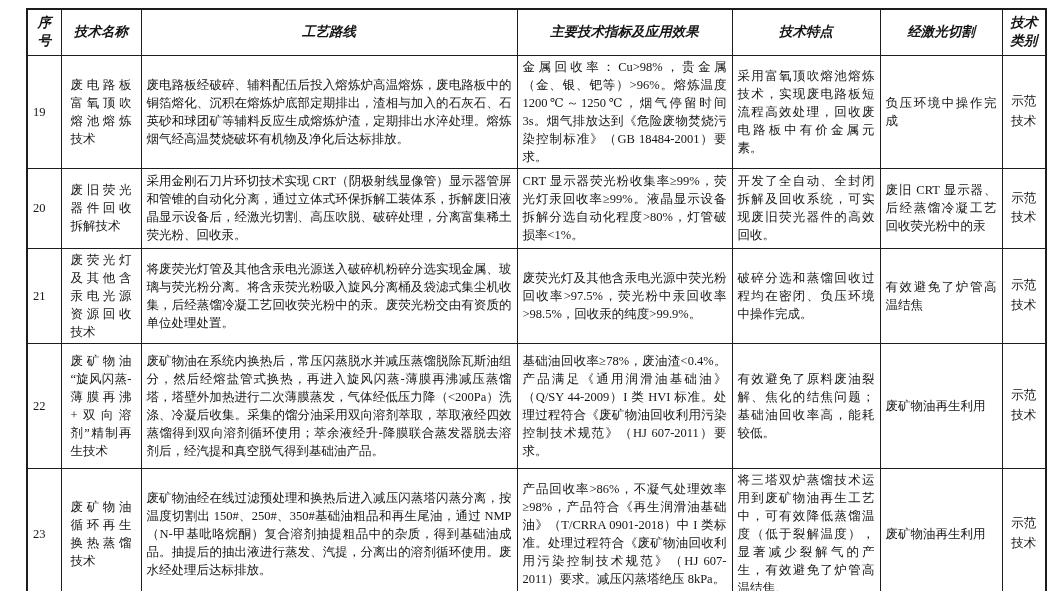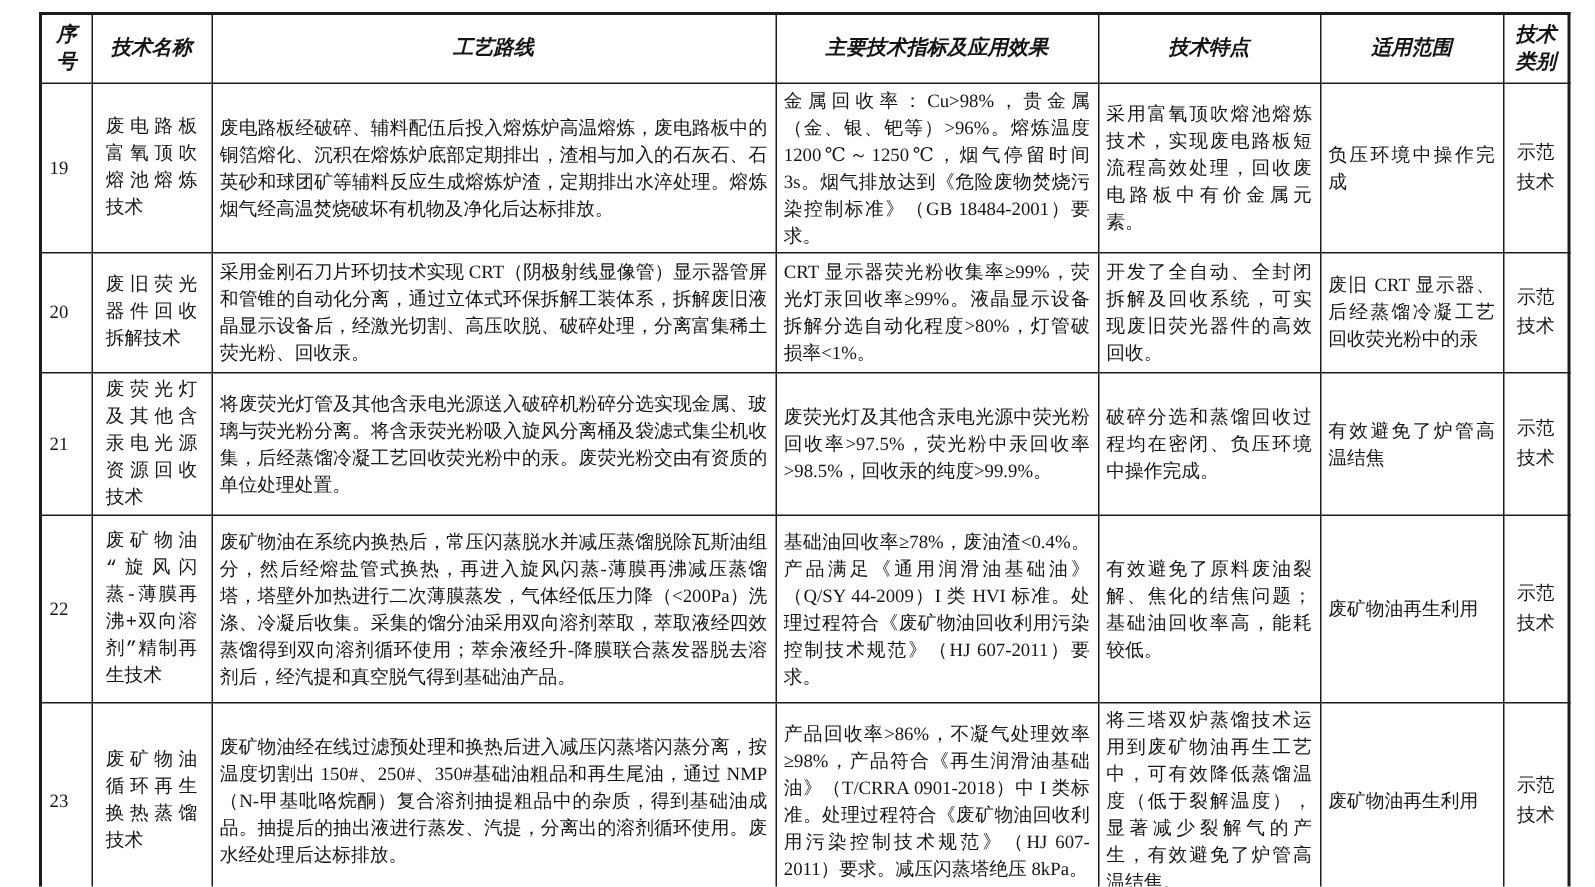--- a/index.html
+++ b/index.html
@@ -43,21 +43,20 @@
     line-height: 1.44;
     vertical-align: middle;
     padding: 2px 5px;
   }
   
   td.c-no  { }
   td.c-name {
     text-align: justify;
     text-justify: inter-character;
     padding: 2px 9px;
-    font-family: Liberation Mono, monospace;
   }
   td.c-proc, td.c-ind, td.c-feat, td.c-scope {
     text-align: justify;
     text-justify: inter-ideograph;
   }
   td.c-cat {
     text-align: center;
     line-height: 1.55;
     padding: 16px 6px;
   }
@@ -83,21 +82,21 @@
       <col style="width:122px">
       <col style="width:44px">
     </colgroup>
     <thead>
       <tr class="r-head">
         <th>序号</th>
         <th>技术名称</th>
         <th>工艺路线</th>
         <th>主要技术指标及应用效果</th>
         <th>技术特点</th>
-        <th>适用范围</th>
+        <th>经激光切割</th>
         <th>技术类别</th>
       </tr>
     </thead>
     <tbody>
       <tr class="r-19">
         <td class="c-no">19</td>
         <td class="c-name">废电路板富氧顶吹熔池熔炼技术</td>
         <td class="c-proc">废电路板经破碎、辅料配伍后投入熔炼炉高温熔炼，废电路板中的铜箔熔化、沉积在熔炼炉底部定期排出，渣相与加入的石灰石、石英砂和球团矿等辅料反应生成熔炼炉渣，定期排出水淬处理。熔炼烟气经高温焚烧破坏有机物及净化后达标排放。</td>
         <td class="c-ind">金属回收率：Cu&gt;98%，贵金属（金、银、钯等）&gt;96%。熔炼温度 1200℃～1250℃，烟气停留时间 3s。烟气排放达到《危险废物焚烧污染控制标准》（GB 18484-2001）要求。</td>
         <td class="c-feat">采用富氧顶吹熔池熔炼技术，实现废电路板短流程高效处理，回收废电路板中有价金属元素。</td>

